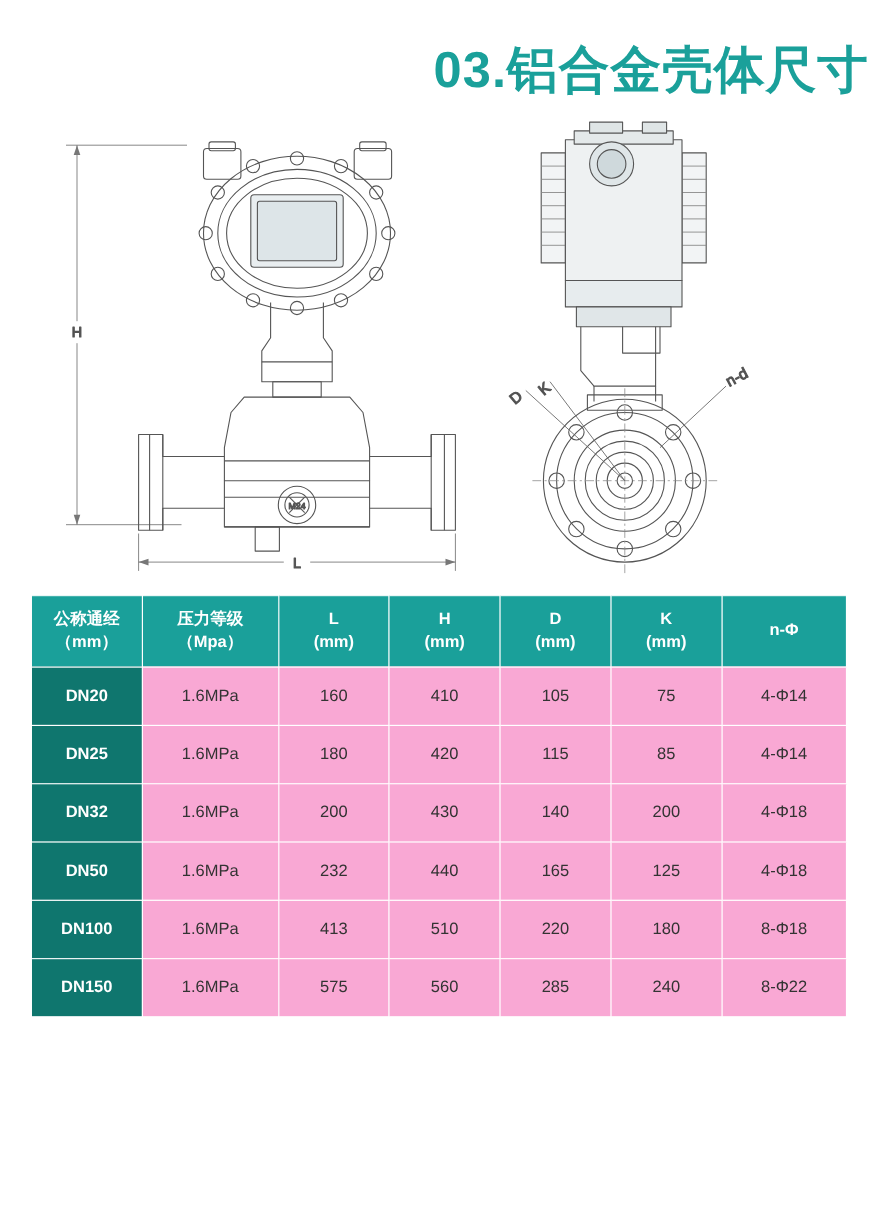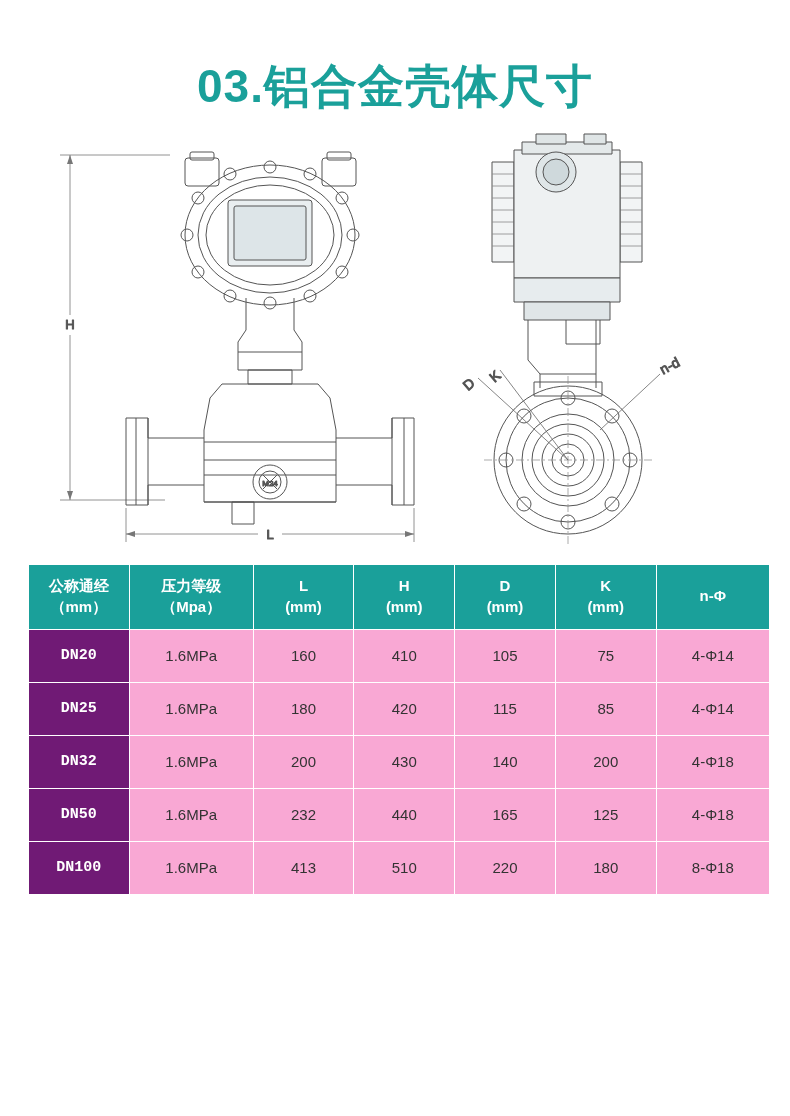--- a/index.html
+++ b/index.html
@@ -9,27 +9,27 @@
   }
   body {
     width: 790px;
     height: 1116px;
     font-family: "Liberation Sans", sans-serif;
     color: #222;
     position: relative;
     overflow: hidden;
   }
   #page-title {
-    text-align: center;
+    text-align: right;
     color: #1aa09a;
     font-size: 46px;
     font-weight: bold;
     letter-spacing: 1px;
     margin: 0;
-    padding-top: 61px;
+    padding-top: 38px;
     line-height: 1.1;
   }
 
   
   .drawings {
     position: relative;
     width: 790px;
     height: 420px;
     margin-top: 18px;
   }
@@ -58,24 +58,23 @@
     font-size: 15px;
     height: 62px;
     line-height: 1.35;
     border: 1px solid #ffffff;
   }
   table.spec tbody td {
     height: 50px;
     background: #f9a8d4;
   }
   table.spec tbody td.first-col {
-    background: #701a75;
+    background: #0f766e;
     color: #ffffff;
     font-weight: bold;
-    font-family: Liberation Mono, monospace;
   }
   .th-l1 { display:block; }
   .th-l2 { display:block; }
 </style>
 </head>
 <body>
 
 <h1 id="page-title">03.铝合金壳体尺寸</h1>
 
 <div class="drawings">
@@ -330,15 +329,24 @@
       </tr>
       <tr>
         <td class="first-col">DN100</td>
         <td>1.6MPa</td>
         <td>413</td>
         <td>510</td>
         <td>220</td>
         <td>180</td>
         <td>8-Φ18</td>
       </tr>
+      <tr>
+        <td class="first-col">DN150</td>
+        <td>1.6MPa</td>
+        <td>575</td>
+        <td>560</td>
+        <td>285</td>
+        <td>240</td>
+        <td>8-Φ22</td>
+      </tr>
     </tbody>
   </table>
 </div>
 
 </body></html>

